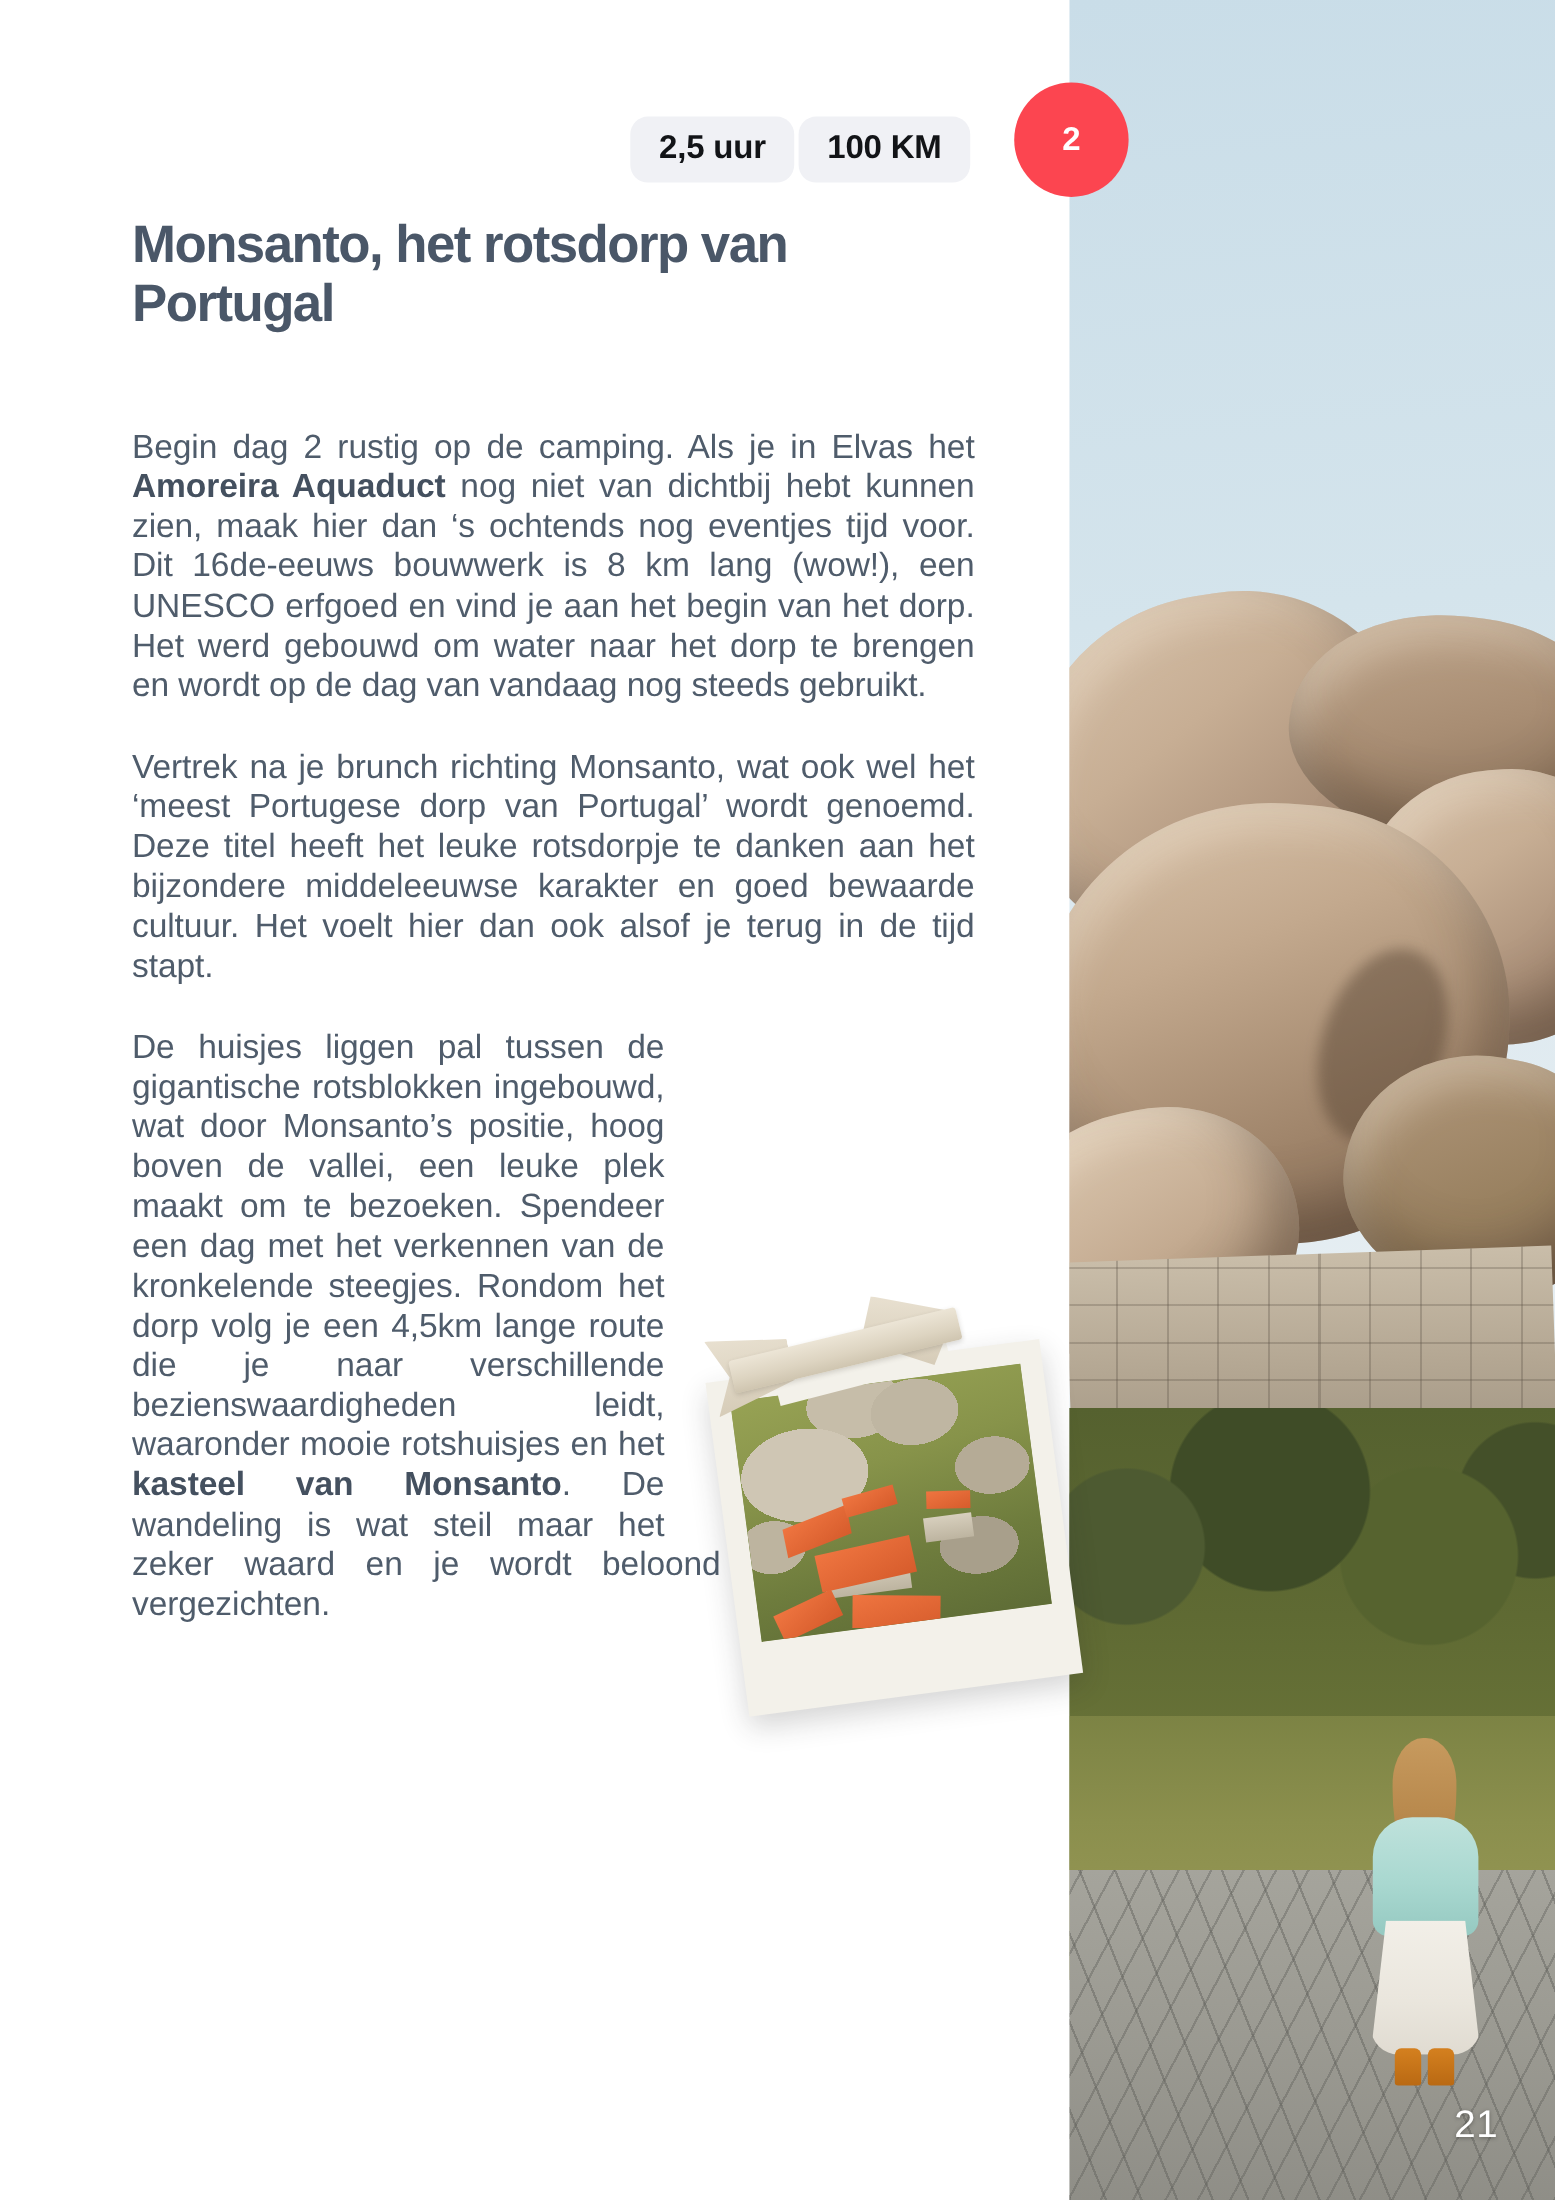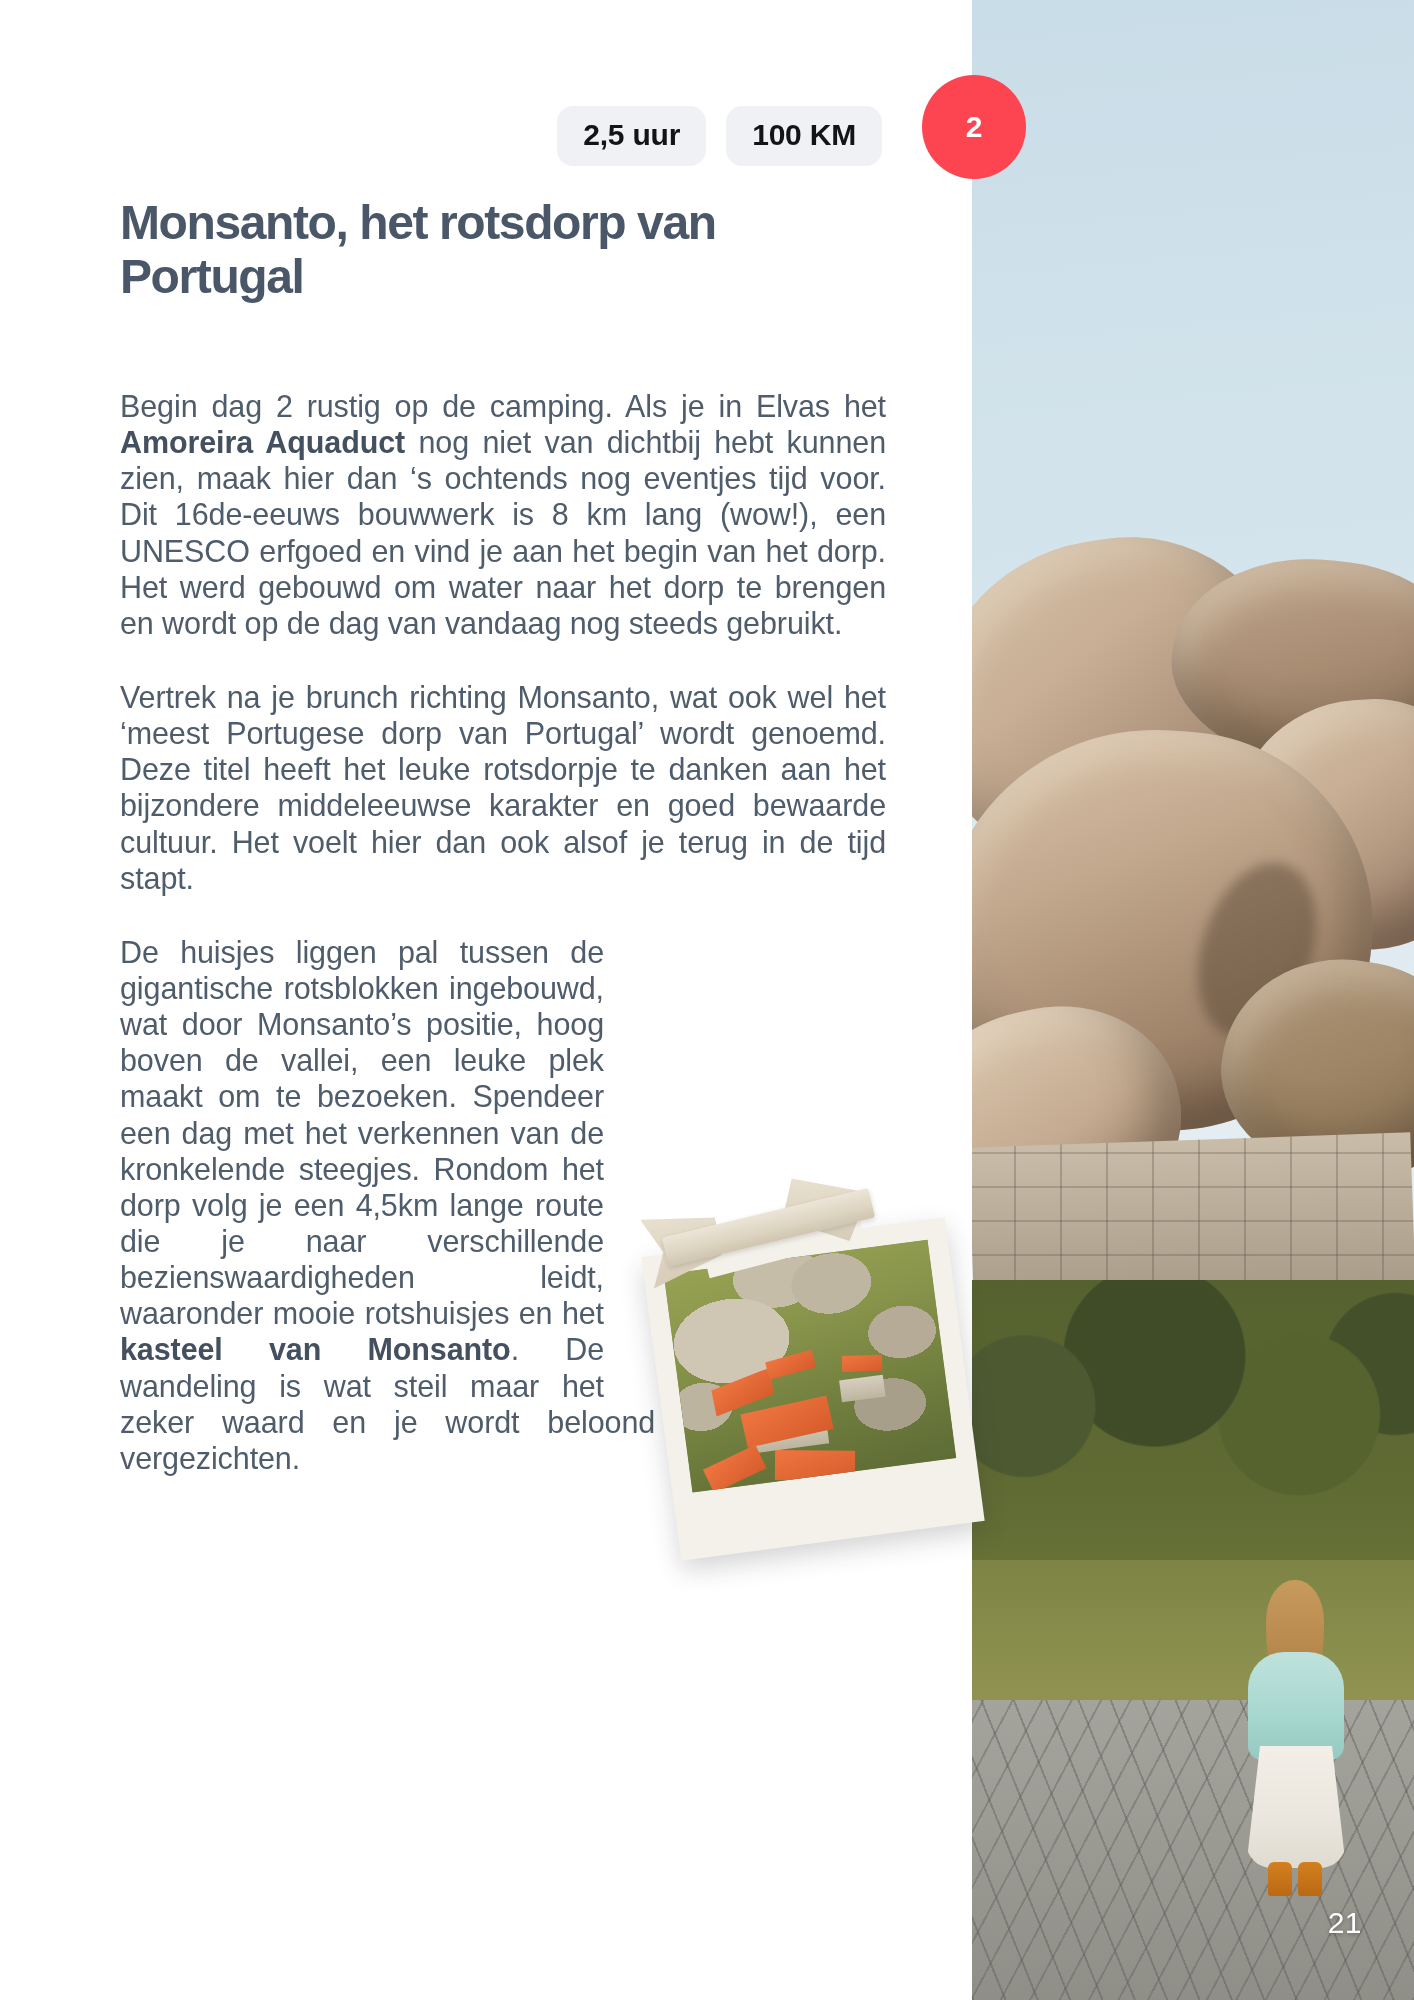--- a/index.html
+++ b/index.html
@@ -127,23 +127,23 @@
   .fig-boot {
     position: absolute; top: 282px; width: 24px; height: 34px;
     background: linear-gradient(180deg, #d4801f 0%, #b96913 100%);
     border-radius: 6px 6px 3px 3px;
   }
   .fig-boot.l { left: 38px; }
   .fig-boot.r { left: 68px; }
 
   .page-number {
     position: absolute;
-    right: 52px; bottom: 60px;
+    right: 52px; bottom: 48px;
     color: #ffffff;
-    font-size: 30px;
+    font-size: 35px;
     letter-spacing: .5px;
     font-family: "Liberation Sans", sans-serif;
     text-shadow: 0 1px 4px rgba(0,0,0,.35);
   }
 
   
   .content {
     position: absolute;
     left: 0; top: 0;
     width: 972px;
@@ -151,21 +151,21 @@
     background: #ffffff;
   }
 
   .badges {
     position: absolute;
     left: 120px; top: 106px;
     width: 762px;
     display: flex;
     justify-content: flex-end;
     align-items: center;
-    gap: 20px;
+    gap: 4px;
   }
   .badge {
     background: #f0f1f5;
     border-radius: 16px;
     padding: 14px 26px 16px;
     font-size: 30px;
     font-weight: 700;
     color: #121417;
     letter-spacing: -.2px;
     line-height: 1;

